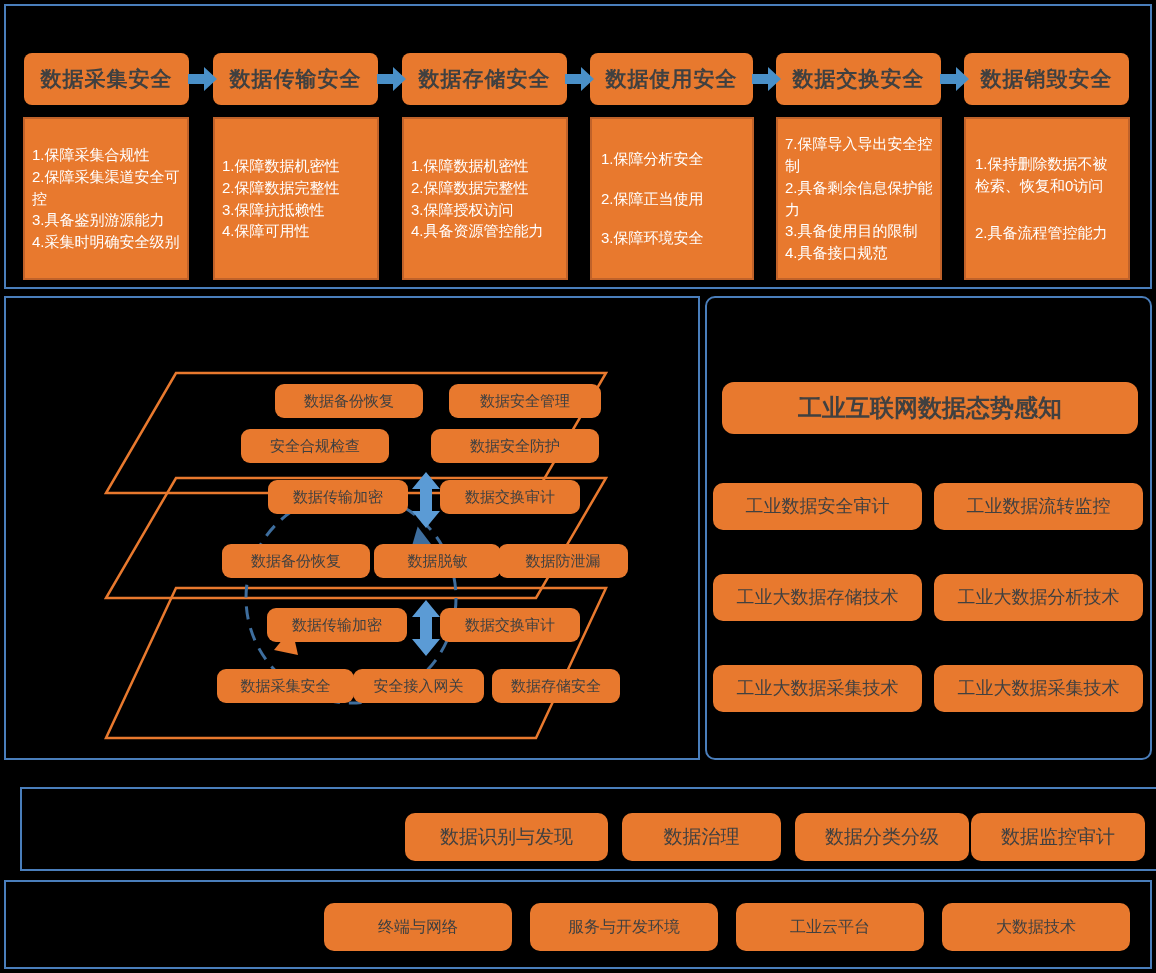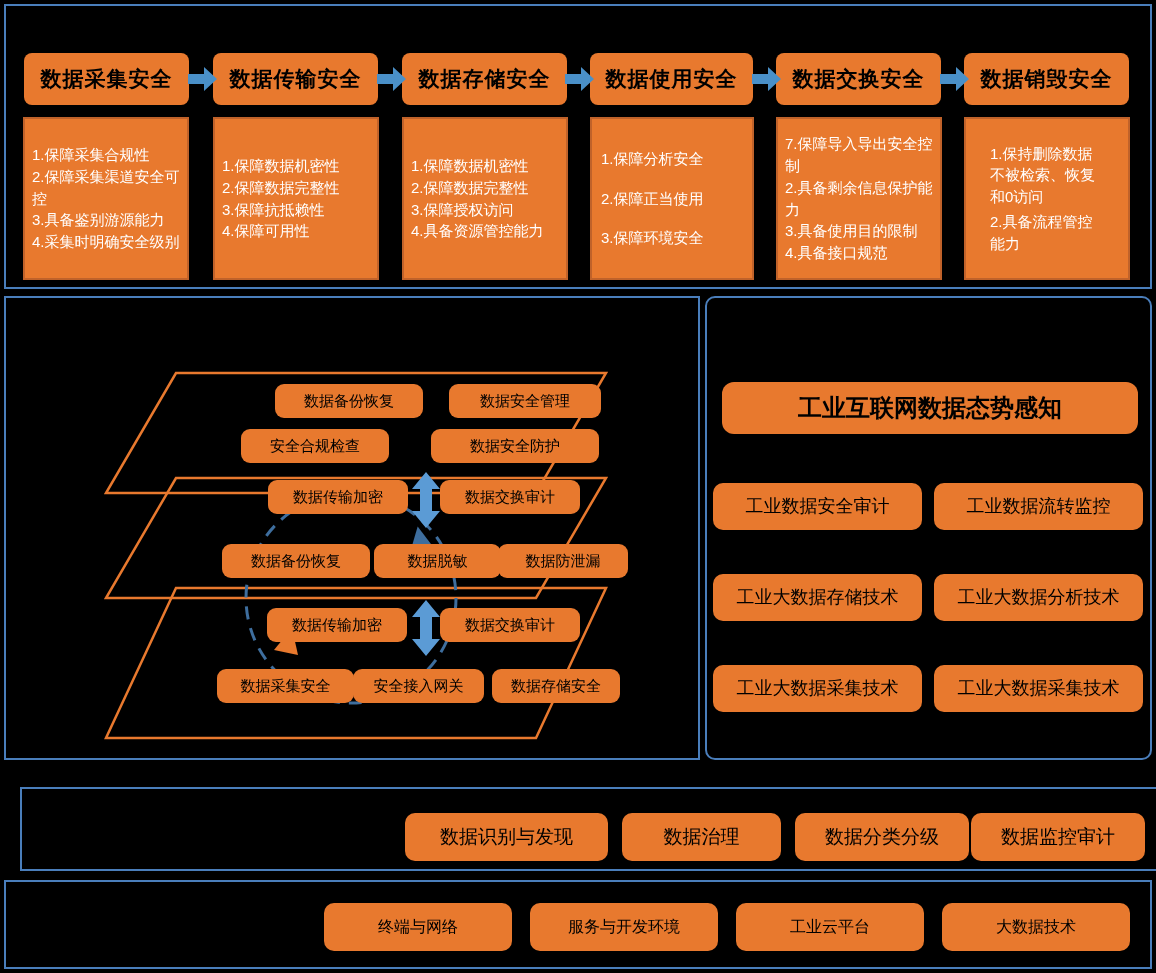--- a/index.html
+++ b/index.html
@@ -5,21 +5,21 @@
   html,body{margin:0;padding:0;background:#000;}
   body{width:1156px;height:973px;position:relative;overflow:hidden;
        font-family:"Liberation Sans","DejaVu Sans",sans-serif;color:#fff;}
 
   .panel{position:absolute;border:2px solid #4A7EBB;box-sizing:border-box;background:#000;}
 
   
   .pill{
     position:absolute;background:#E8792E;border-radius:8px;
     display:flex;align-items:center;justify-content:center;
-    text-align:center;color:#000000;box-sizing:border-box;line-height:1.15;
+    text-align:center;color:#404040;box-sizing:border-box;line-height:1.15;
   }
 
   
   .flow-head{height:52px;font-size:21px;font-weight:bold;letter-spacing:1px;}
   .flow-detail{
     position:absolute;background:#E8792E;border:2px solid #C0622A;box-sizing:border-box;
     display:flex;flex-direction:column;justify-content:center;
     padding:6px 7px;font-size:15px;line-height:1.45;color:#fff;
   }
   .flow-detail.sparse{justify-content:space-around;}
@@ -90,21 +90,21 @@
     <div>3.保障环境安全</div>
   </div>
 
   <div class="flow-detail" style="left:770px;top:111px;width:166px;height:163px;">
     <div>7.保障导入导出安全控制</div>
     <div>2.具备剩余信息保护能力</div>
     <div>3.具备使用目的限制</div>
     <div>4.具备接口规范</div>
   </div>
 
-  <div class="flow-detail sparse" style="left:958px;top:111px;width:166px;height:163px;padding:22px 24px;">
+  <div class="flow-detail sparse" style="left:958px;top:111px;width:166px;height:163px;padding:22px 9px;">
     <div>1.保持删除数据不被检索、恢复和0访问</div>
     <div>2.具备流程管控能力</div>
   </div>
 </div>
 
 <div class="panel" style="left:4px;top:296px;width:696px;height:464px;">
 
   <svg style="position:absolute;left:0;top:0;width:696px;height:464px;" viewBox="0 0 696 464">
     <polygon points="170,75 600,75 530,195 100,195" fill="none" stroke="#E8792E" stroke-width="2.5"></polygon>
     <polygon points="170,180 600,180 530,300 100,300" fill="none" stroke="#E8792E" stroke-width="2.5"></polygon>

